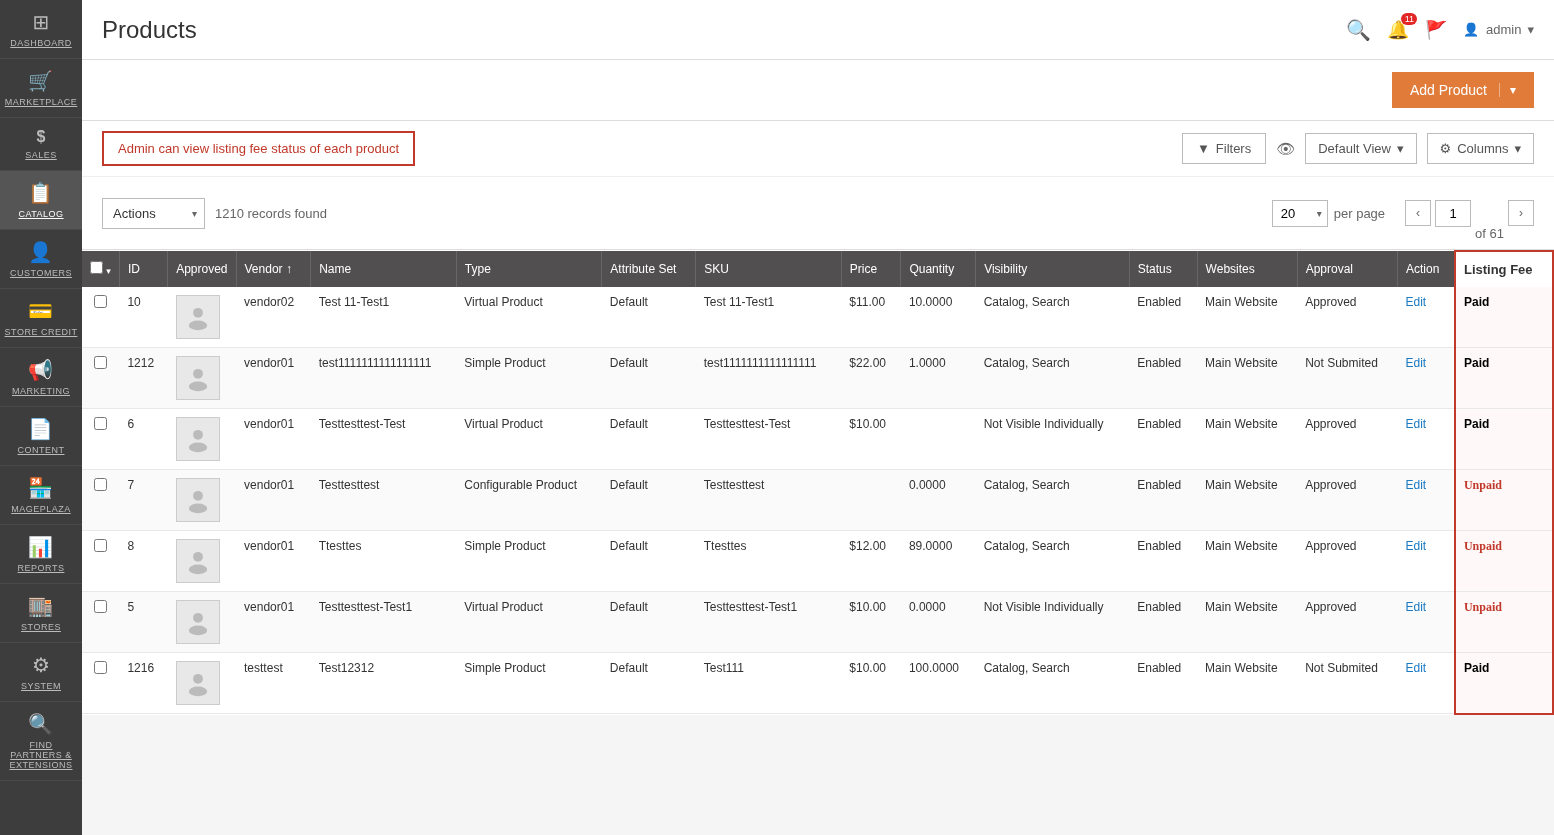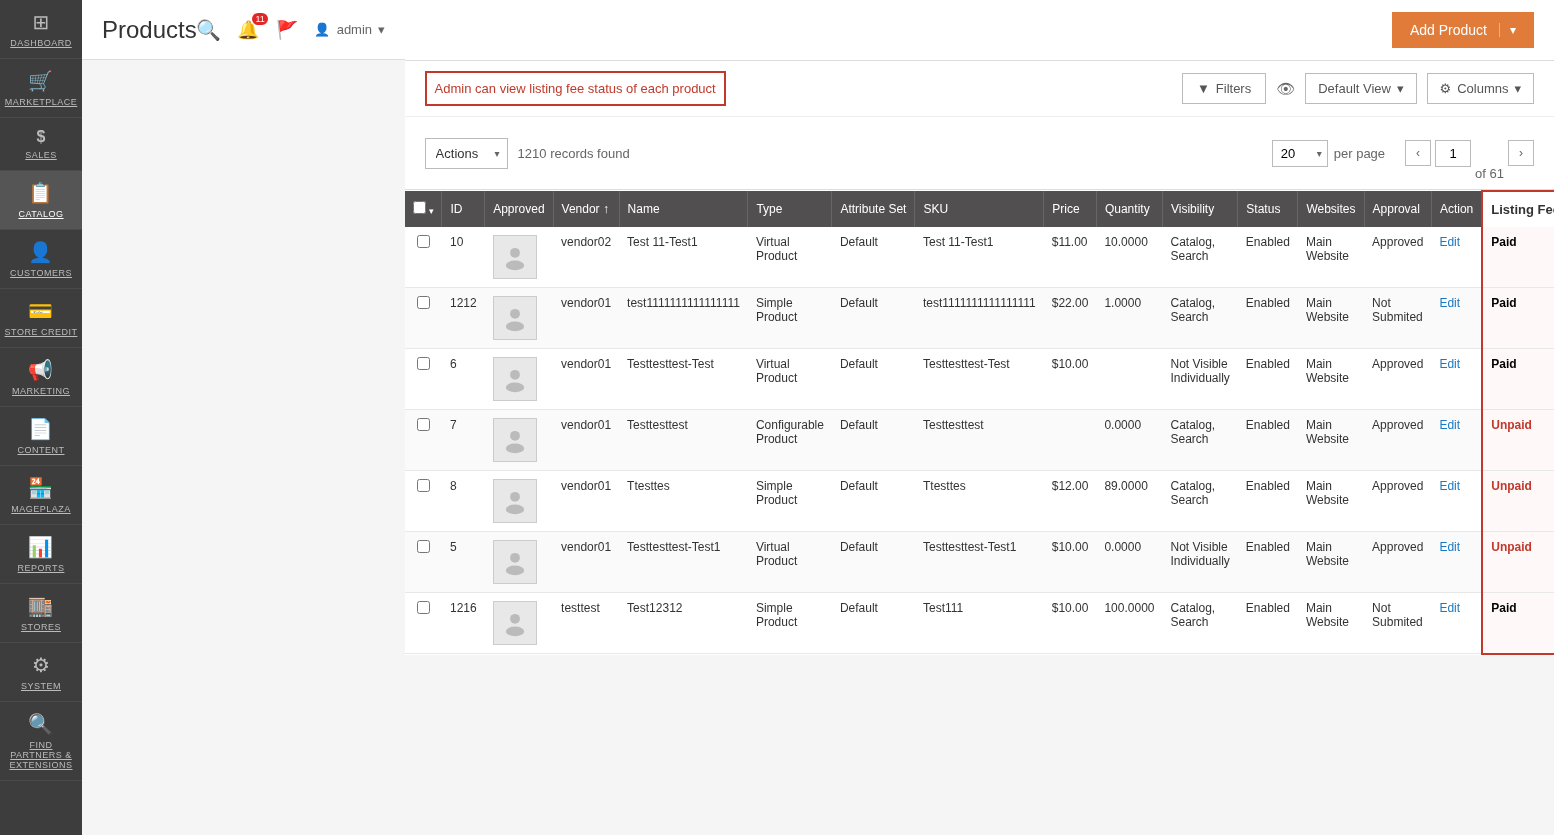--- a/index.html
+++ b/index.html
@@ -33,21 +33,21 @@
     .sidebar-icon {
       font-size: 20px;
       margin-bottom: 4px;
     }
     .sidebar-label { font-size: 9px; text-transform: uppercase; letter-spacing: 0.5px; text-decoration: underline; }
 
     
     .main {
       flex: 1;
       display: flex;
-      flex-direction: row;
+      flex-direction: column;
       overflow: hidden;
     }
 
     
     .top-header {
       background: #fff;
       border-bottom: 1px solid #ddd;
       padding: 0 20px;
       height: 60px;
       display: flex;
@@ -78,21 +78,21 @@
       font-size: 14px;
       cursor: pointer;
       display: flex;
       align-items: center;
       gap: 8px;
     }
     .add-product-btn .dropdown-arrow { font-size: 12px; border-left: 1px solid rgba(255,255,255,0.4); padding-left: 10px; margin-left: 4px; }
 
     .annotation-box {
       border: 2px solid #c0392b;
-      padding: 8px 8px;
+      padding: 8px 14px;
       color: #c0392b;
       font-size: 13px;
       background: #fff;
     }
 
     .filter-btn {
       background: #fff;
       border: 1px solid #bbb;
       padding: 7px 14px;
       display: flex;
@@ -131,21 +131,21 @@
       padding: 8px 20px;
       display: flex;
       align-items: center;
       justify-content: space-between;
       border-bottom: 1px solid #ddd;
     }
     .grid-toolbar-left { display: flex; align-items: center; gap: 10px; }
     .grid-toolbar-right { display: flex; align-items: center; gap: 20px; }
 
     .actions-select {
-      padding: 7px 28px 7px 10px;
+      padding: 7px 48px 7px 10px;
       border: 1px solid #bbb;
       background: #fff;
       font-size: 13px;
       color: #333;
       cursor: pointer;
       appearance: none;
       -webkit-appearance: none;
     }
     .actions-wrapper { position: relative; display: inline-flex; align-items: center; }
     .actions-arrow { position: absolute; right: 8px; pointer-events: none; color: #666; font-size: 10px; }
@@ -243,21 +243,21 @@
       display: flex;
       align-items: center;
       justify-content: center;
       font-size: 18px;
       color: #bbb;
     }
 
     .edit-link { color: #1979c3; cursor: pointer; text-decoration: none; }
 
     .paid-badge { color: #000000; font-weight: 600; }
-    .unpaid-badge { color: #c0392b; font-weight: 600; }
+    .unpaid-badge { color: #c0392b; font-weight: 600; font-family: Liberation Serif, serif; }
 
     .listing-fee-col {
       background: #fff8f8;
     }
     .listing-fee-header {
       font-size: 13px;
       font-weight: 700;
     }
 
     .content-area {

